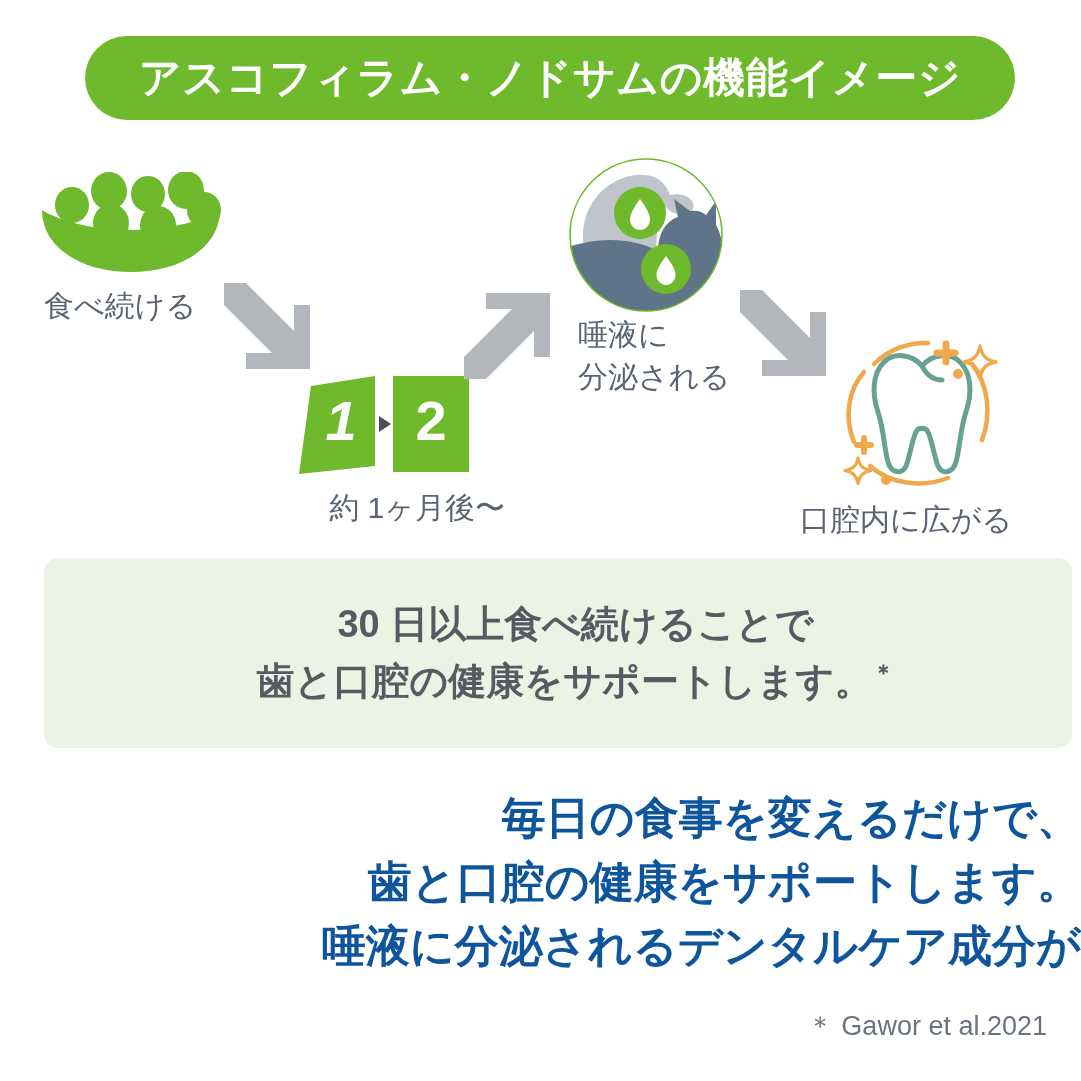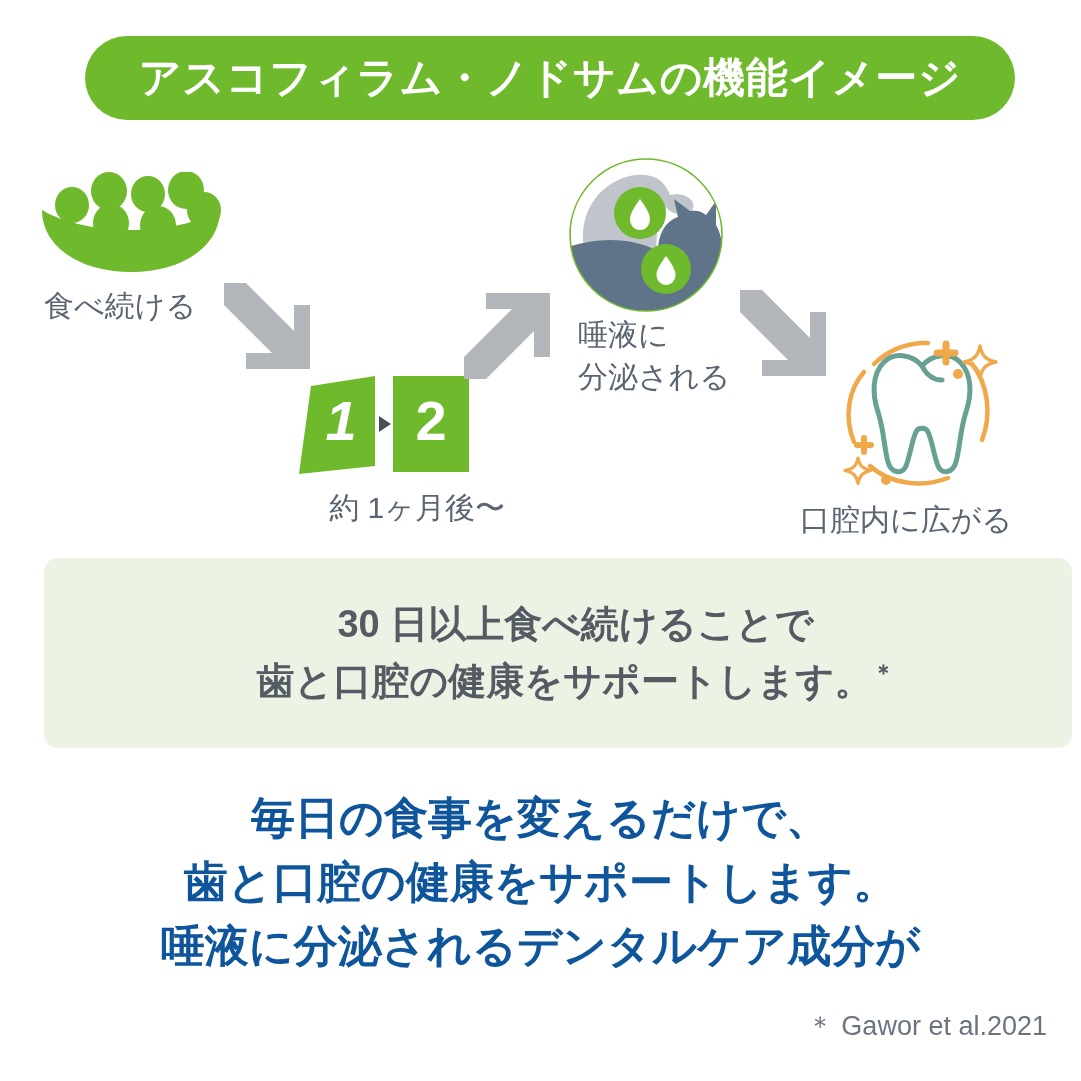--- a/index.html
+++ b/index.html
@@ -103,21 +103,21 @@
     font-size: 22px;
     vertical-align: super;
   }
 
   
   #message {
     position: absolute;
     left: 0;
     top: 786px;
     width: 1081px;
-    text-align: center;
+    text-align: right;
   }
   .message-line {
     color: #0F559B;
     font-size: 44px;
     font-weight: bold;
     line-height: 1.45;
     white-space: nowrap;
   }
 
   

